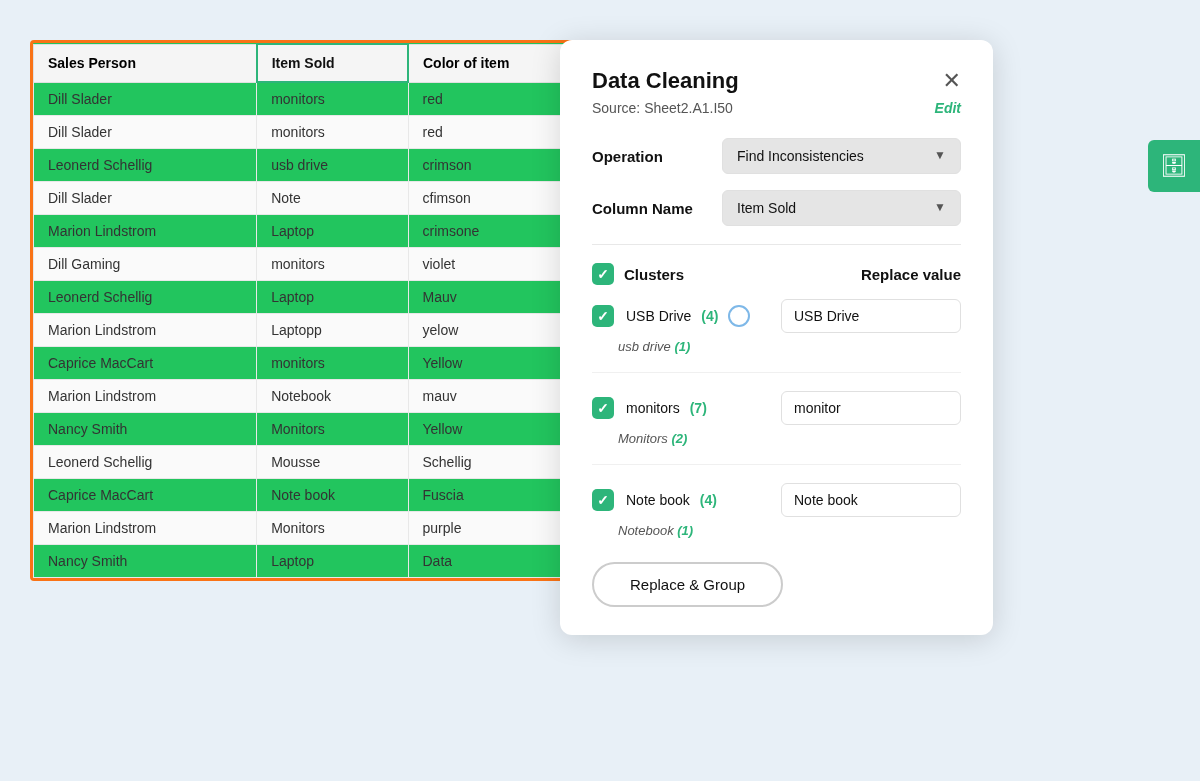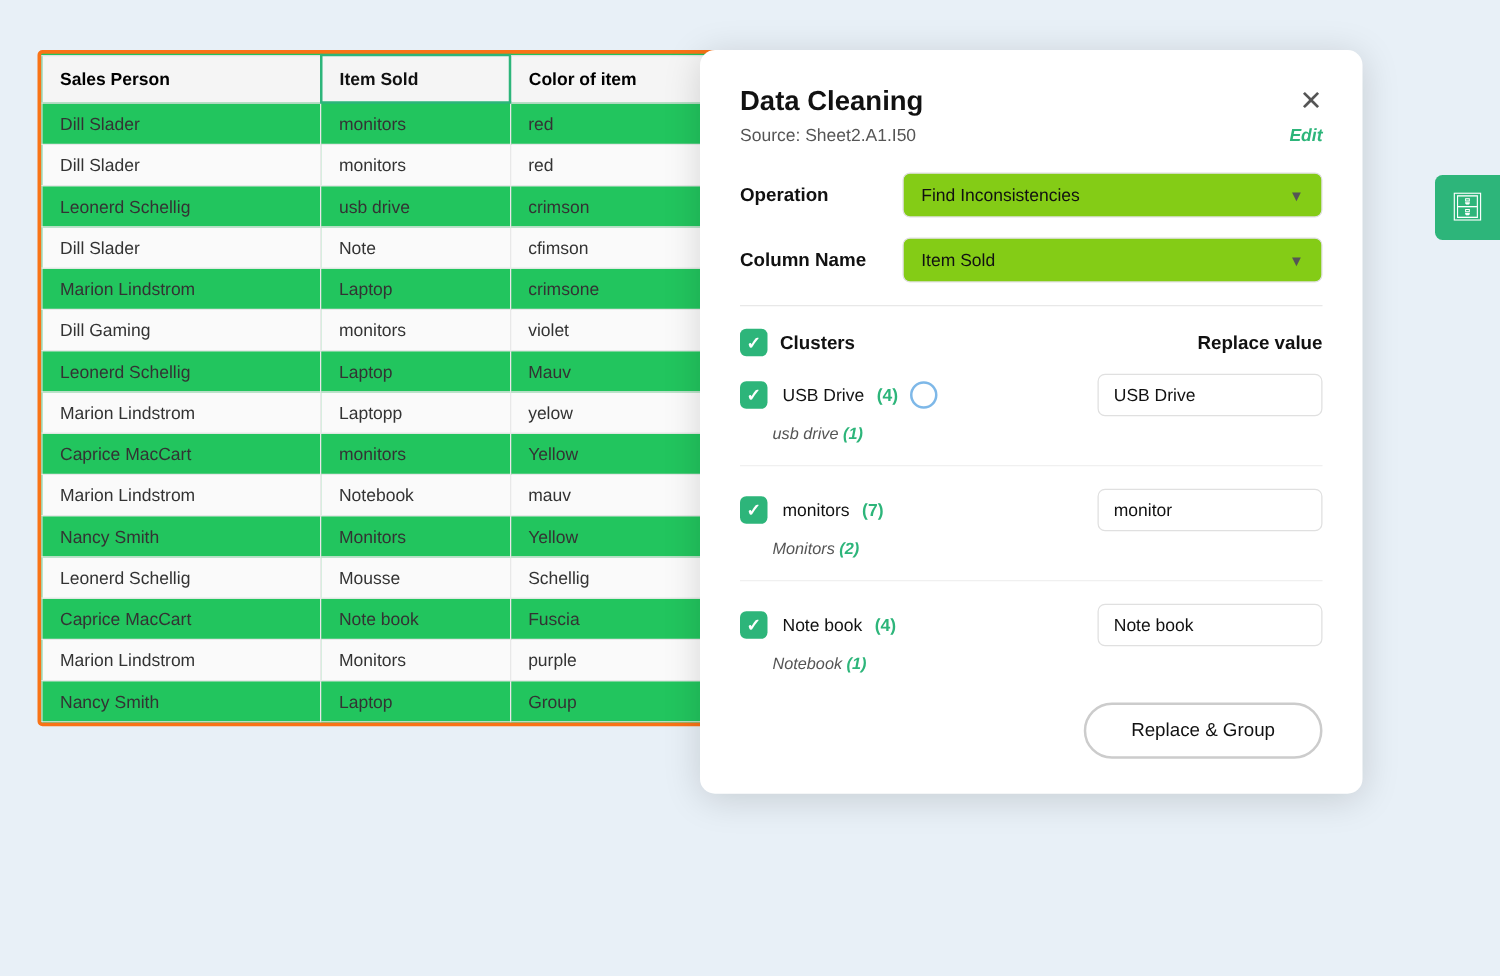--- a/index.html
+++ b/index.html
@@ -46,21 +46,21 @@
     }
     tbody tr:nth-child(even) {
       background: #fafafa;
     }
 
     
     .panel {
       position: absolute;
       top: 40px;
       left: 560px;
-      width: 530px;
+      width: 433px;
       background: white;
       border-radius: 12px;
       box-shadow: 0 4px 30px rgba(0,0,0,0.15);
       padding: 28px 32px 28px 32px;
     }
 
     .panel-header {
       display: flex;
       justify-content: space-between;
       align-items: center;
@@ -102,29 +102,29 @@
     .field-label {
       font-weight: 700;
       font-size: 15px;
       color: #111;
       width: 130px;
       flex-shrink: 0;
     }
     .dropdown {
       flex: 1;
       display: flex;
-      align-items: flex-end;
+      align-items: flex-start;
       justify-content: space-between;
       border: 1.5px solid #e0e0e0;
       border-radius: 6px;
       padding: 9px 14px;
       font-size: 14px;
       color: #111;
       cursor: pointer;
-      background: #84cc16;
+      background: #e5e5e5;
       user-select: none;
     }
     .dropdown-arrow {
       font-size: 12px;
       color: #555;
     }
 
     .divider {
       border: none;
       border-top: 1px solid #e8e8e8;
@@ -229,21 +229,21 @@
       height: 22px;
       border-radius: 50%;
       border: 2px solid #7eb8e8;
       background: transparent;
       flex-shrink: 0;
     }
 
     
     .panel-footer {
       display: flex;
-      justify-content: flex-end;
+      justify-content: flex-start;
       margin-top: 24px;
     }
     .replace-btn {
       background: white;
       border: 2px solid #ccc;
       border-radius: 25px;
       padding: 12px 36px;
       font-size: 15px;
       font-weight: 500;
       color: #111;
@@ -349,21 +349,21 @@
           <td>Fuscia</td>
         </tr>
         <tr>
           <td>Marion Lindstrom</td>
           <td>Monitors</td>
           <td>purple</td>
         </tr>
         <tr>
           <td>Nancy Smith</td>
           <td>Laptop</td>
-          <td>Group</td>
+          <td>Data</td>
         </tr>
       </tbody>
   </table>
 </div>
 
 <div class="panel">
   <div class="panel-header">
     <span class="panel-title">Data Cleaning</span>
     <button class="close-btn">✕</button>
   </div>

